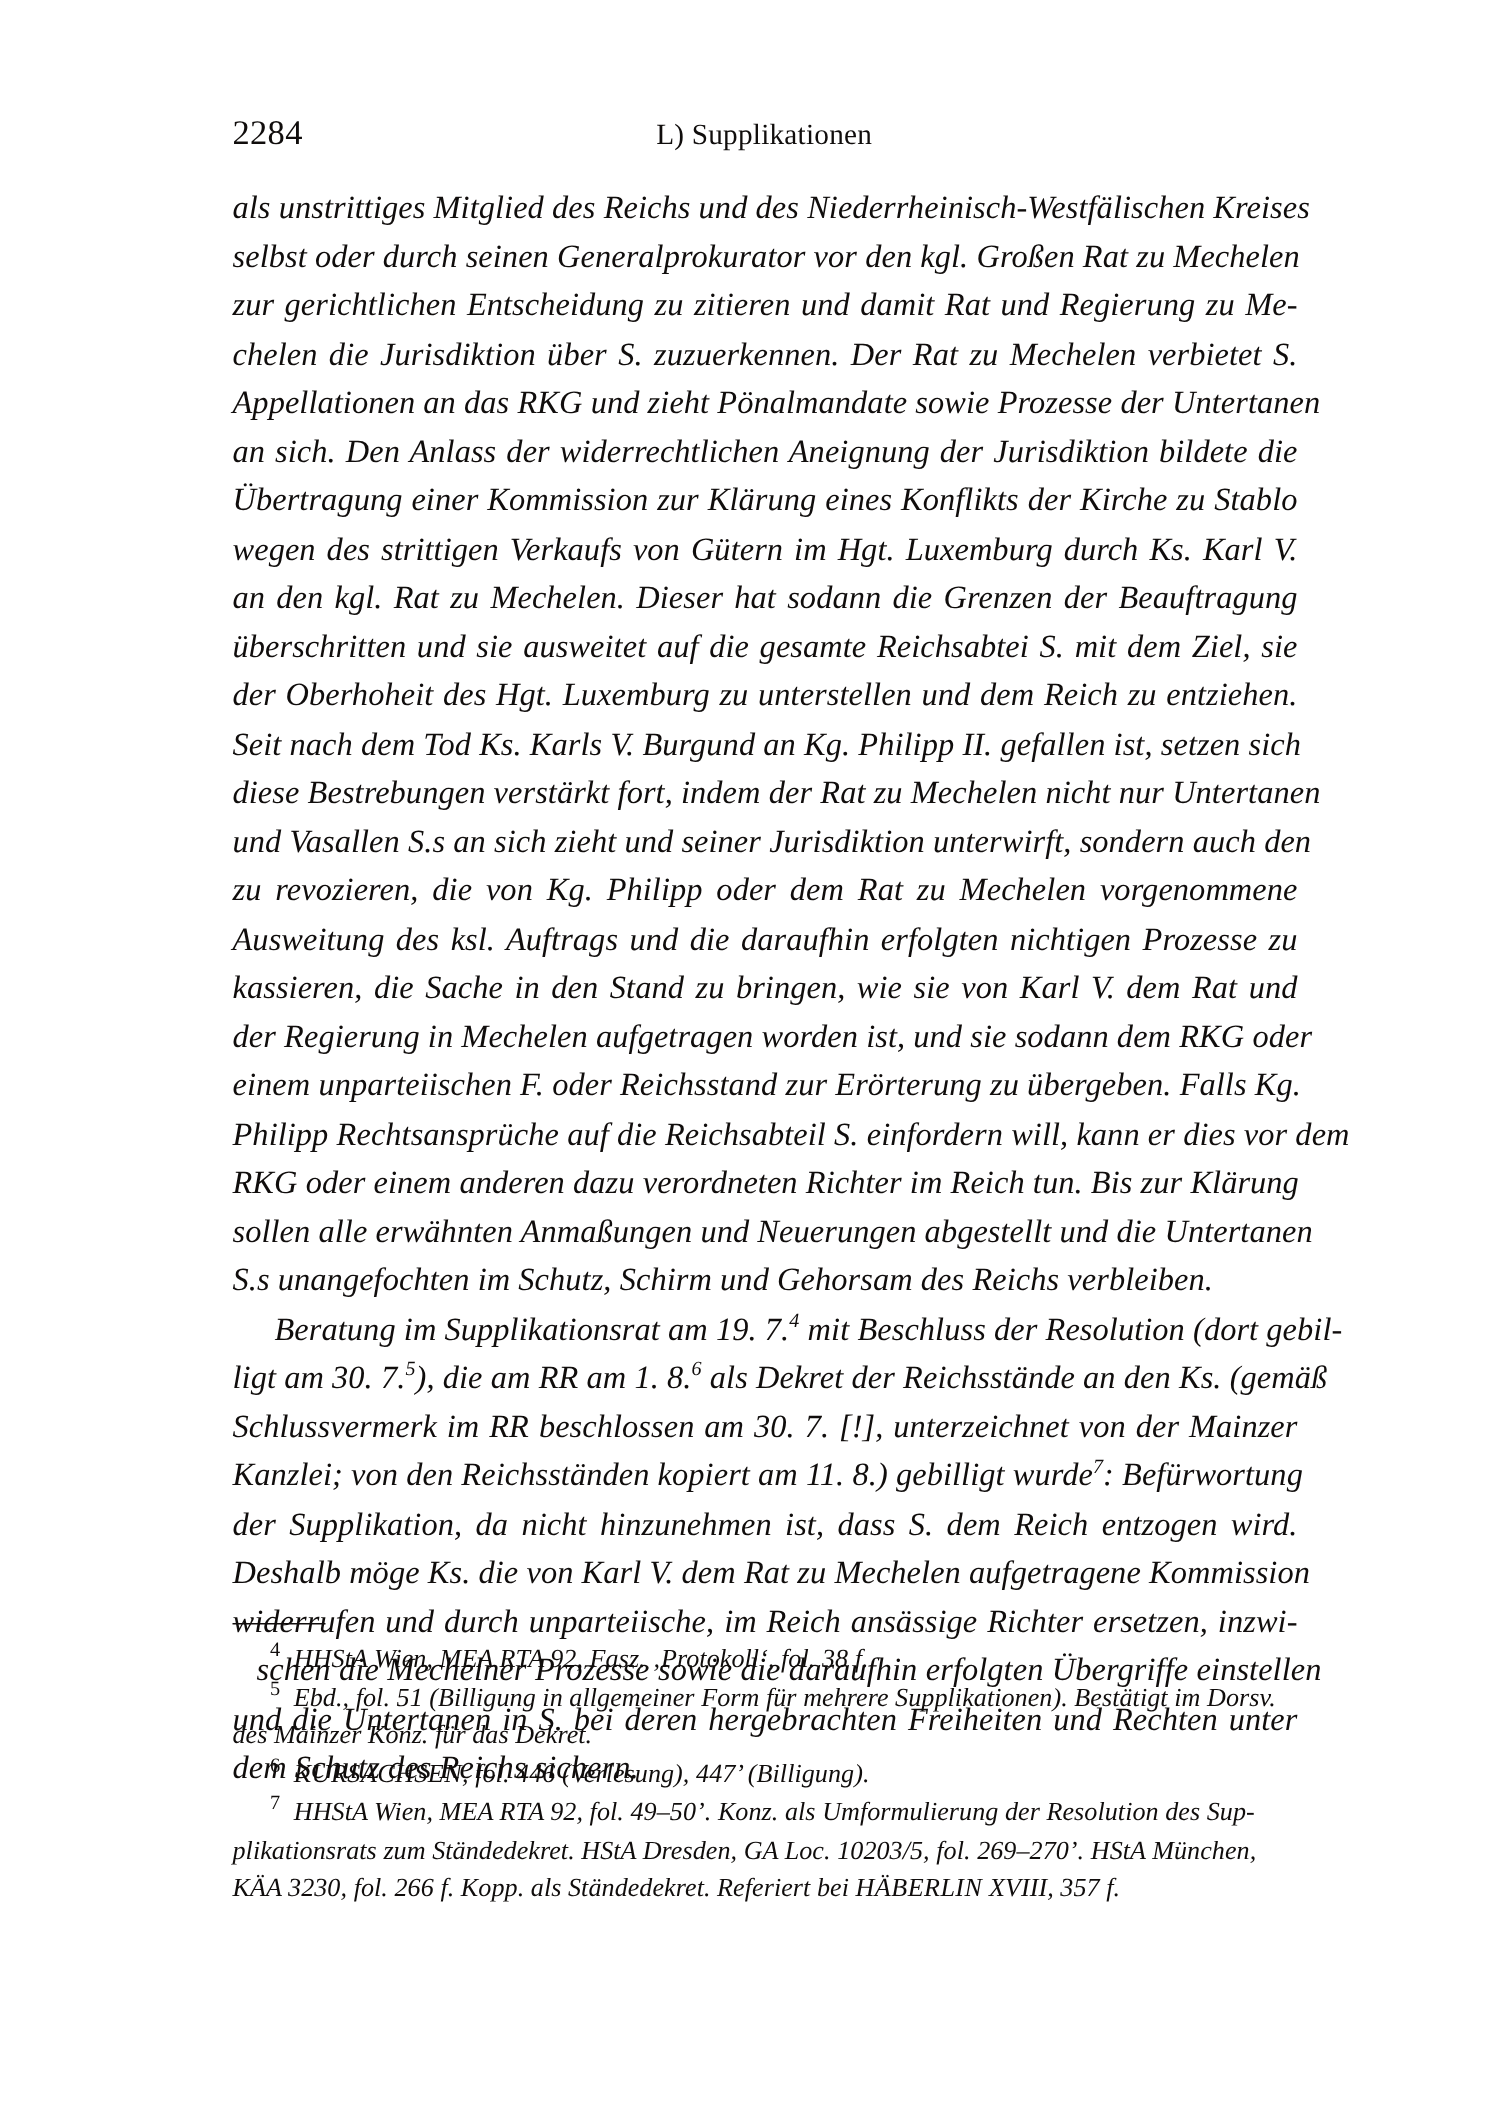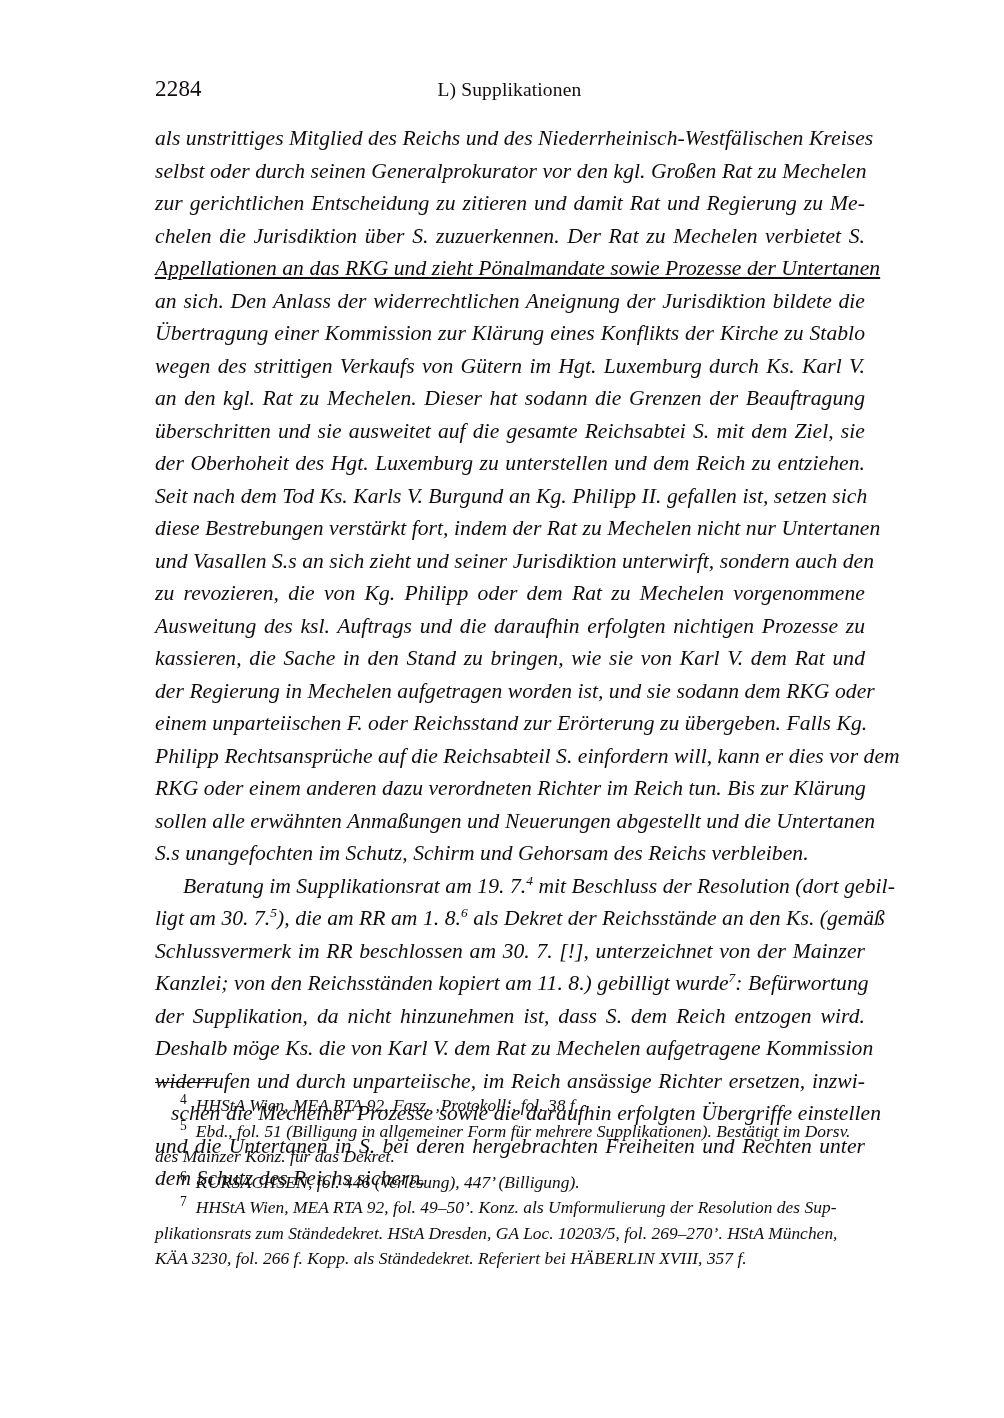--- a/index.html
+++ b/index.html
@@ -133,21 +133,21 @@
       <div class="line j">
           <span style="display: inline;">selbst oder durch seinen Generalprokurator vor den kgl. Großen Rat zu Mechelen</span>
         </div>
       <div class="line j">
           <span style="display: inline; word-spacing: 1.5142px;">zur gerichtlichen Entscheidung zu zitieren und damit Rat und Regierung zu Me-</span>
         </div>
       <div class="line j">
           <span style="display: inline; word-spacing: 2.15483px;">chelen die Jurisdiktion über S. zuzuerkennen. Der Rat zu Mechelen verbietet S.</span>
         </div>
       <div class="line j">
-          <span style="display: inline; text-decoration: underline;">Appellationen an das RKG und zieht Pönalmandate sowie Prozesse der Untertanen</span>
+          <span style="display: inline;">Appellationen an das RKG und zieht Pönalmandate sowie Prozesse der Untertanen</span>
         </div>
       <div class="line j">
           <span style="display: inline; word-spacing: 1.25625px;">an sich. Den Anlass der widerrechtlichen Aneignung der Jurisdiktion bildete die</span>
         </div>
       <div class="line j">
           <span style="display: inline; word-spacing: 0.514062px;">Übertragung einer Kommission zur Klärung eines Konflikts der Kirche zu Stablo</span>
         </div>
       <div class="line j">
           <span style="display: inline; word-spacing: 1.88542px;">wegen des strittigen Verkaufs von Gütern im Hgt. Luxemburg durch Ks. Karl V.</span>
         </div>

